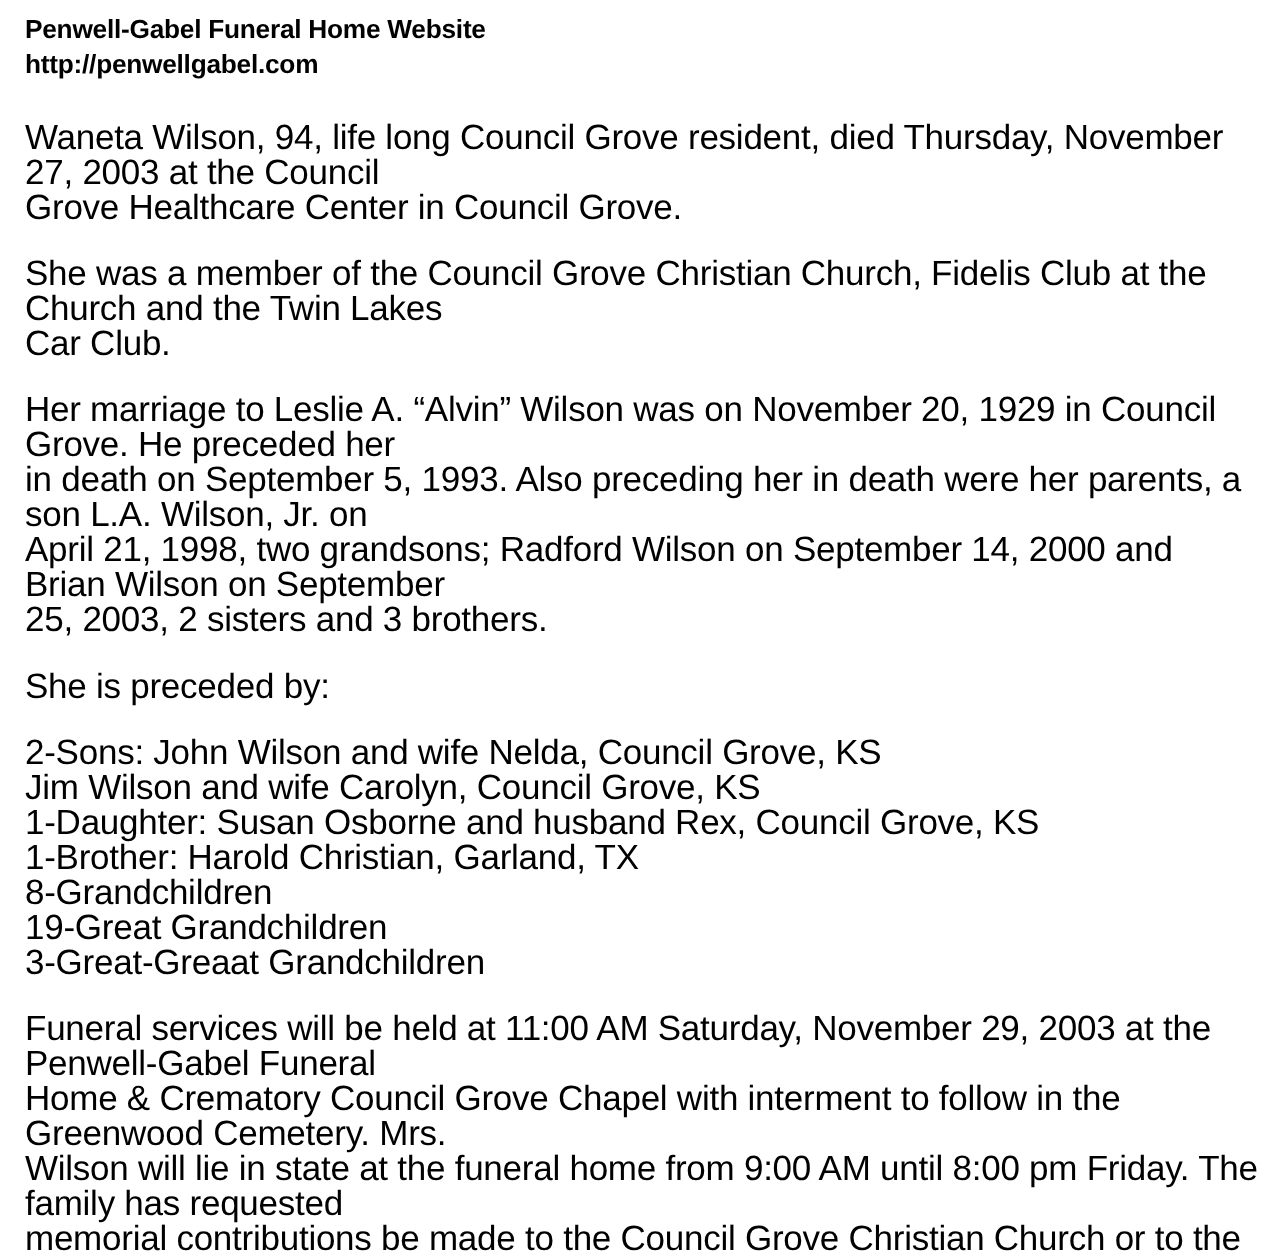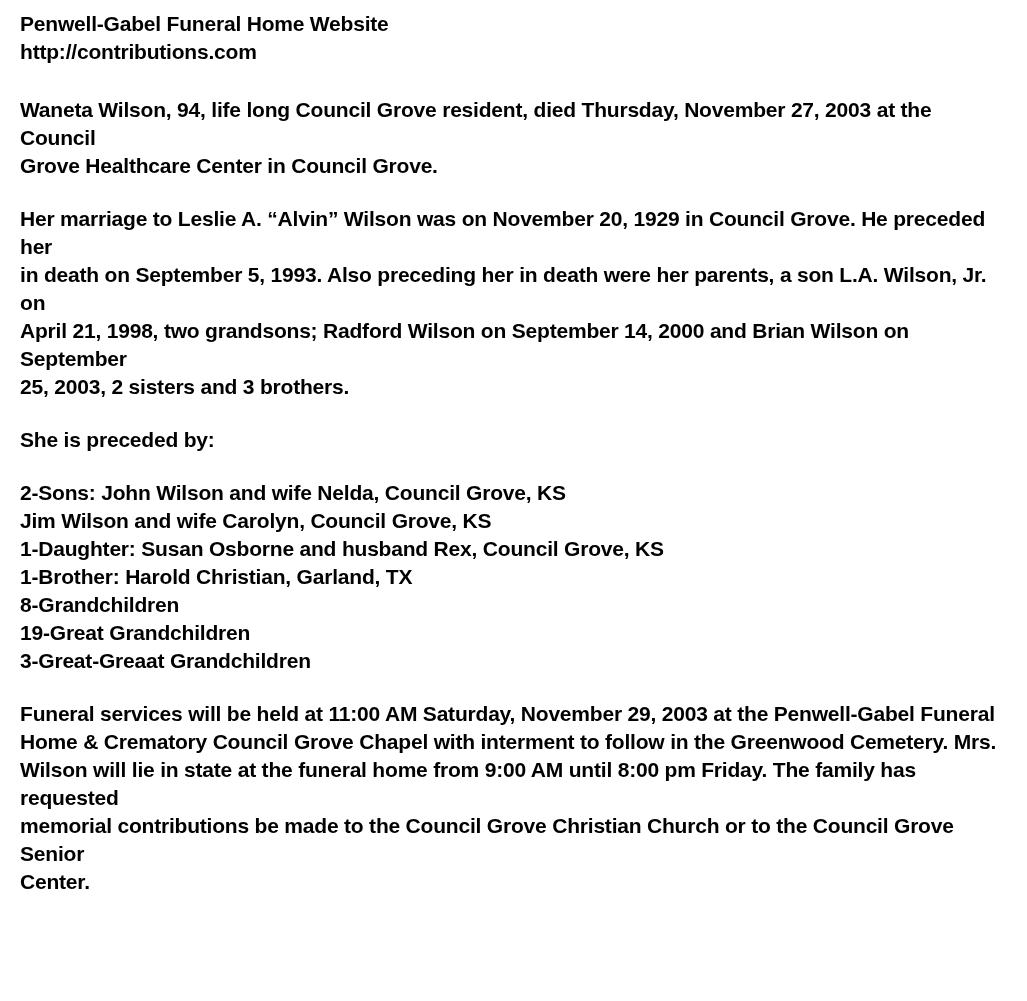--- a/index.html
+++ b/index.html
@@ -23,46 +23,47 @@
     margin: 0 0 30px 0;
   }
   .header-line {
     font-size: 21px;
     line-height: 28px;
     font-weight: bold;
     white-space: pre-line;
     letter-spacing: -0.2px;
   }
   .para {
-    font-size: 21px;
+    font-size: 28px;
     line-height: 28px;
     margin: 0 0 25px 0;
     white-space: pre-line;
     letter-spacing: -0.2px;
-    font-weight: bold;
   }
   .para:last-child {
     margin-bottom: 0;
   }
 </style>
 </head>
 <body>
 
 <article class="doc">
 
   <header class="doc-header">
     <div class="header-line">Penwell-Gabel Funeral Home Website</div>
-    <div class="header-line">http://contributions.com</div>
+    <div class="header-line">http://penwellgabel.com</div>
   </header>
 
   <p class="para">Waneta Wilson, 94, life long Council Grove resident, died Thursday, November 27, 2003 at the Council
 Grove Healthcare Center in Council Grove.</p>
 
 
 
+  <p class="para">She was a member of the Council Grove Christian Church, Fidelis Club at the Church and the Twin Lakes
+Car Club.</p>
 
   <p class="para">Her marriage to Leslie A. “Alvin” Wilson was on November 20, 1929 in Council Grove. He preceded her
 in death on September 5, 1993. Also preceding her in death were her parents, a son L.A. Wilson, Jr. on
 April 21, 1998, two grandsons; Radford Wilson on September 14, 2000 and Brian Wilson on September
 25, 2003, 2 sisters and 3 brothers.</p>
 
   <p class="para">She is preceded by:</p>
 
   <p class="para">2-Sons: John Wilson and wife Nelda, Council Grove, KS
 Jim Wilson and wife Carolyn, Council Grove, KS

